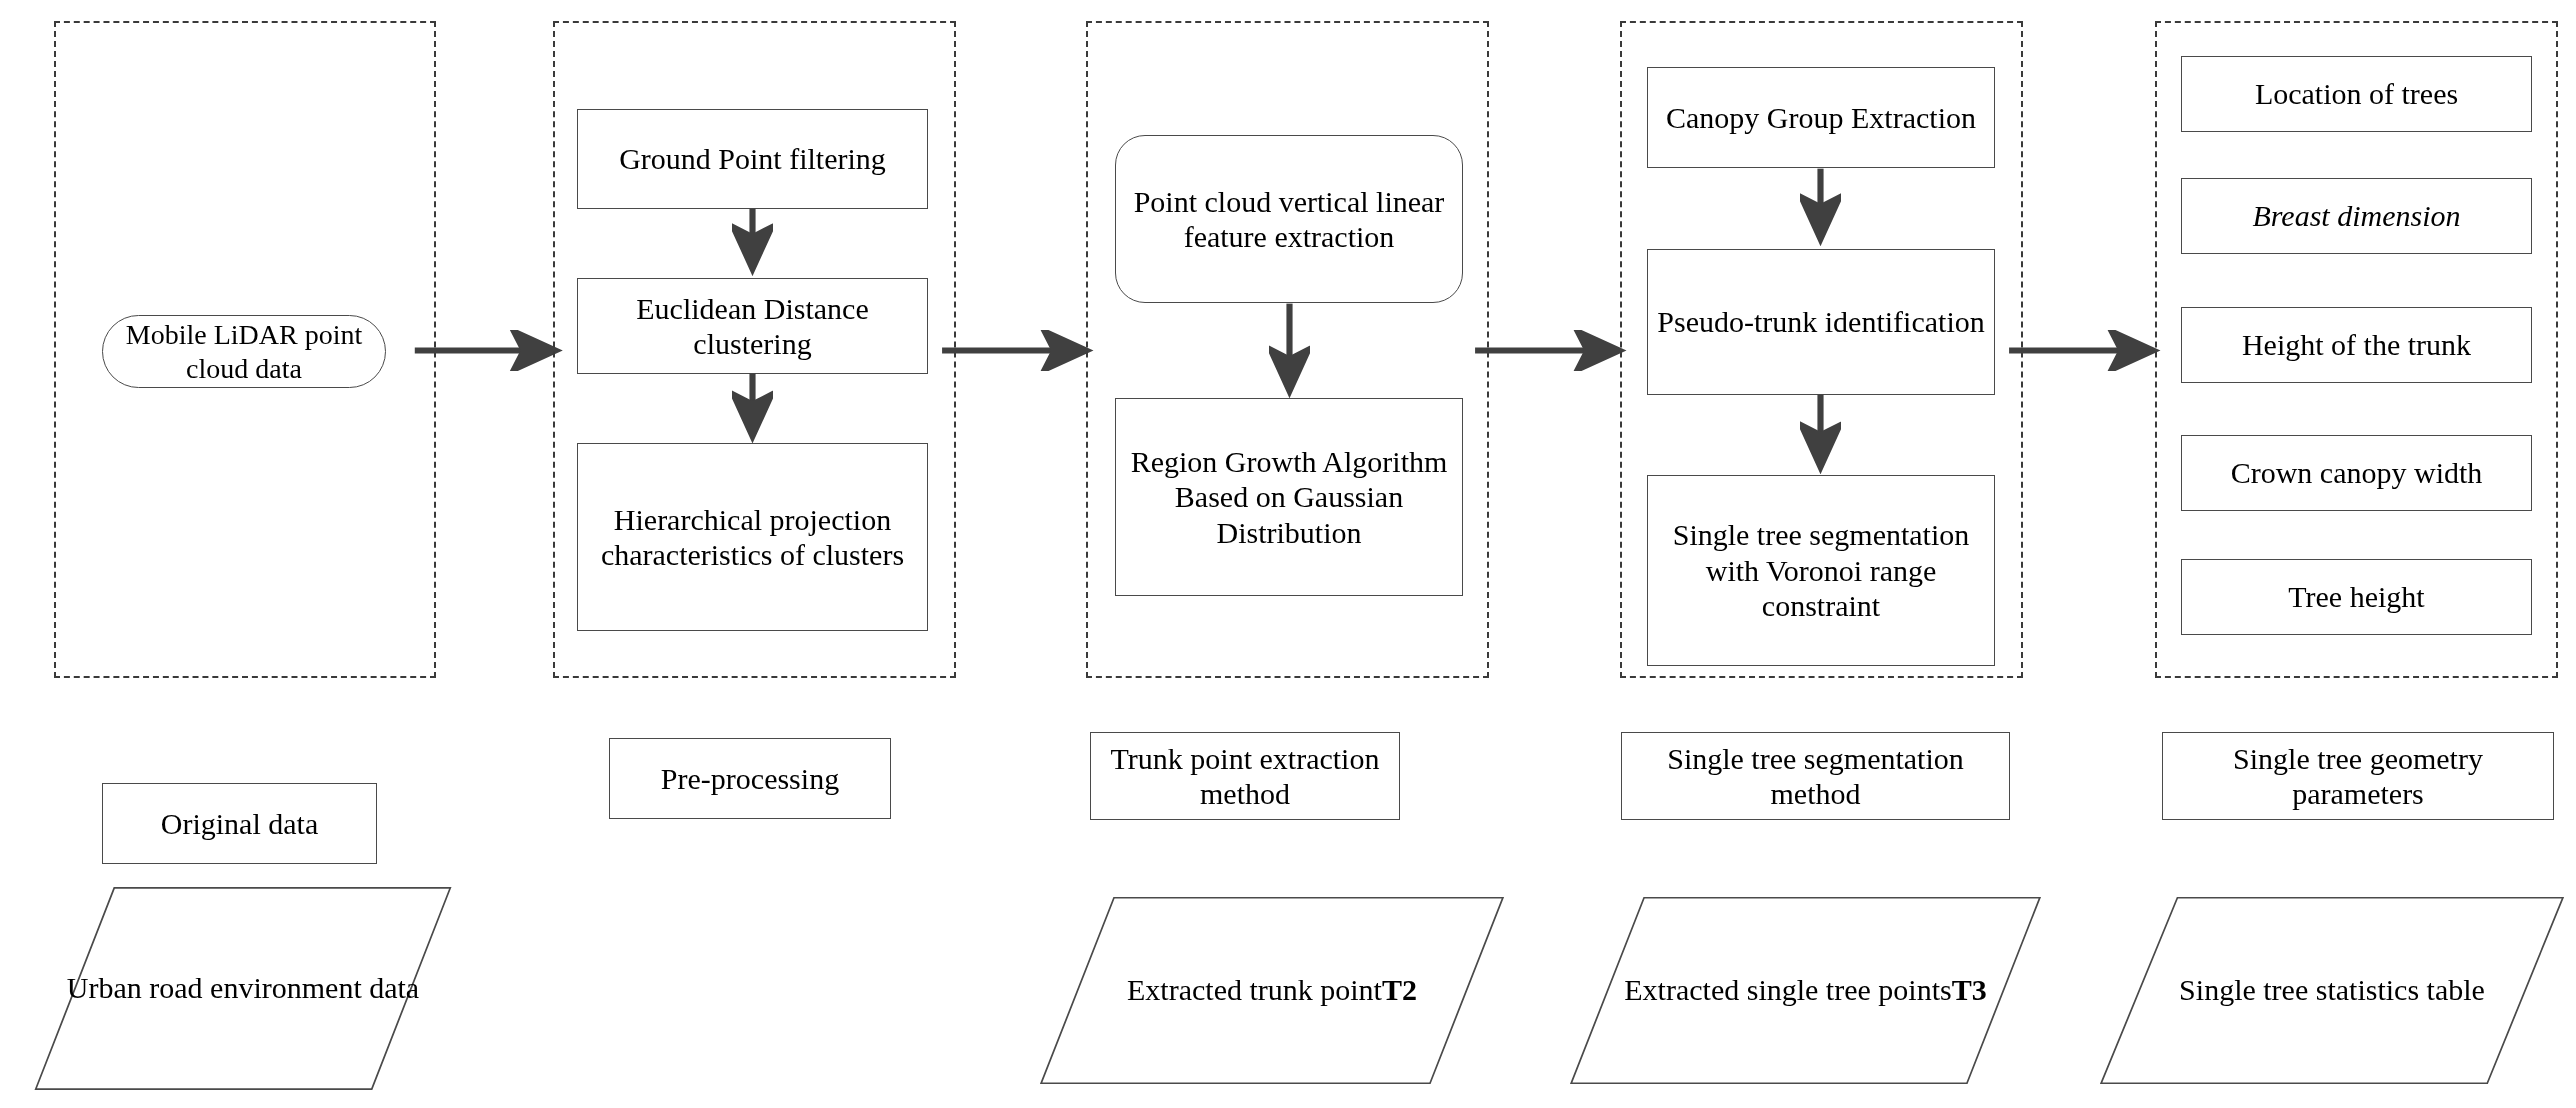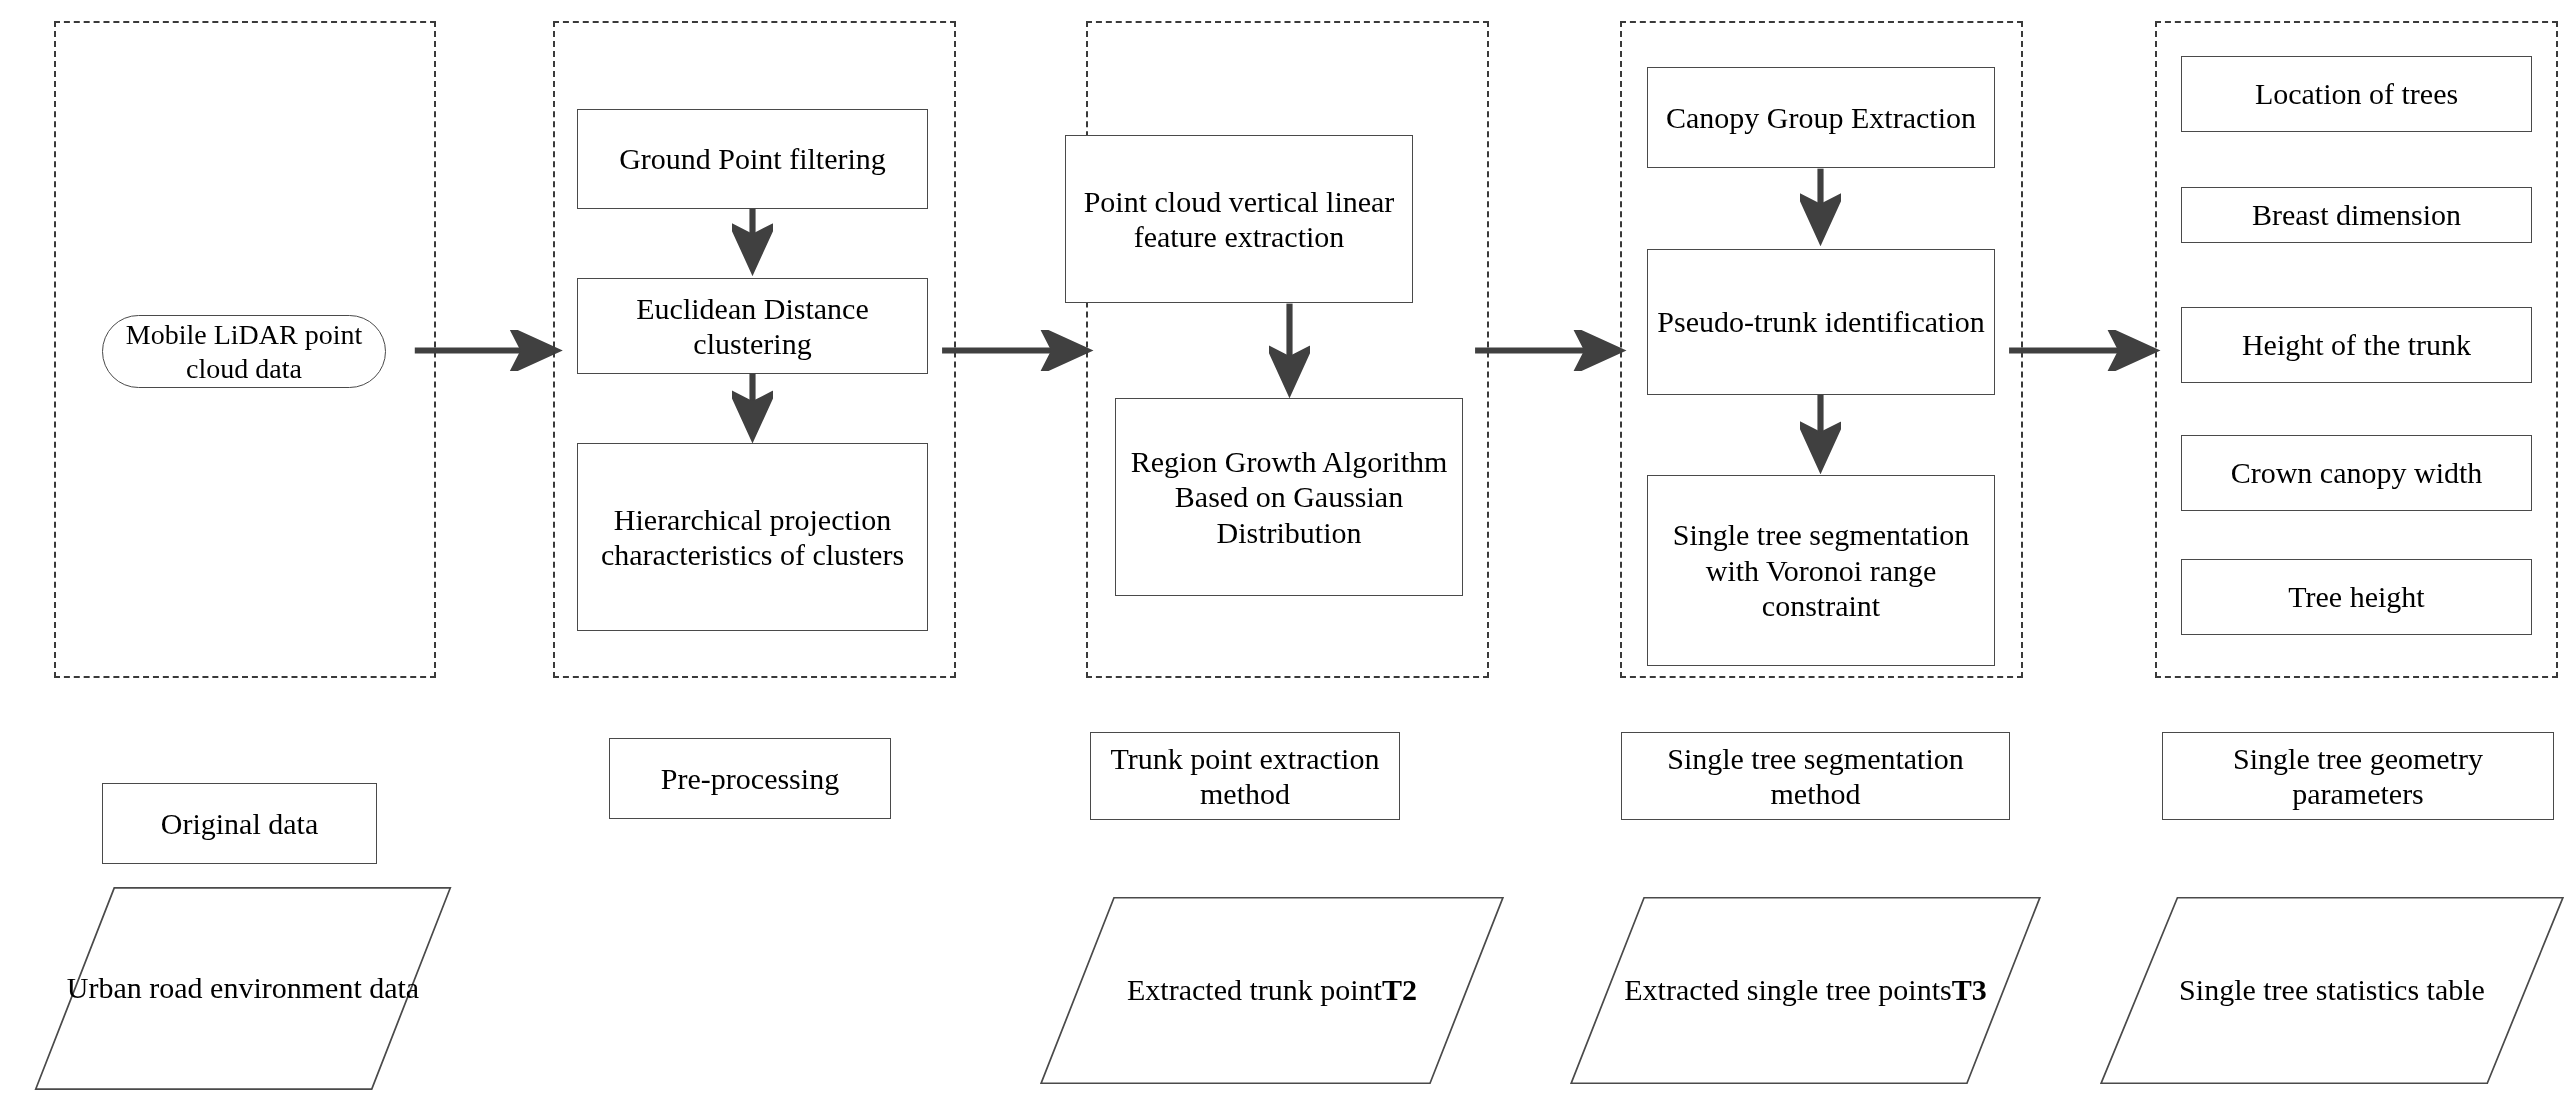--- a/index.html
+++ b/index.html
@@ -120,21 +120,21 @@
   <div class="node" style="left:577px;top:443px;width:351px;height:188px;">Hierarchical projection characteristics of clusters</div>
 
   <div class="arrow" style="left:940px;top:330px;width:162px;height:41px;">
     <svg width="162" height="41" viewBox="0 0 235 60">
       <line x1="2" y1="30" x2="211" y2="30" stroke="#404040" stroke-width="9" marker-end="url(#ah)"></line>
     </svg>
   </div>
 
   <div class="phase-box" style="left:1086px;top:20.7px;width:403px;height:657px;"></div>
 
-  <div class="node" style="left:1065px;top:135px;width:348px;height:168px;">Point cloud vertical linear feature extraction</div>
+  <div class="node" style="left:1115px;top:135px;width:348px;height:168px;border-radius:30px;">Point cloud vertical linear feature extraction</div>
 
   <div class="arrow" style="left:1269px;top:302px;width:41px;height:103px;">
     <svg width="41" height="103" viewBox="0 0 60 150">
       <line x1="30" y1="2" x2="30" y2="128" stroke="#404040" stroke-width="9" marker-end="url(#ah)"></line>
     </svg>
   </div>
 
   <div class="node" style="left:1115px;top:398px;width:348px;height:198px;">Region Growth Algorithm Based on Gaussian Distribution</div>
 
   <div class="arrow" style="left:1473px;top:330px;width:162px;height:41px;">
@@ -166,21 +166,21 @@
   <div class="arrow" style="left:2007px;top:330px;width:162px;height:41px;">
     <svg width="162" height="41" viewBox="0 0 235 60">
       <line x1="2" y1="30" x2="211" y2="30" stroke="#404040" stroke-width="9" marker-end="url(#ah)"></line>
     </svg>
   </div>
 
   <div class="phase-box" style="left:2155px;top:20.7px;width:403px;height:657px;"></div>
 
   <div class="node" style="left:2181px;top:56px;width:351px;height:76px;">Location of trees</div>
 
-  <div class="node" style="left:2181px;top:187px;width:351px;height:56px;">Breast dimension</div>
+  <div class="node" style="left:2181px;top:178px;width:351px;height:76px;font-style:italic;">Breast dimension</div>
 
   <div class="node" style="left:2181px;top:307px;width:351px;height:76px;">Height of the trunk</div>
 
   <div class="node" style="left:2181px;top:435px;width:351px;height:76px;">Crown canopy width</div>
 
   <div class="node" style="left:2181px;top:559px;width:351px;height:76px;">Tree height</div>
 
   <div class="caption" style="left:102px;top:738px;width:275px;height:81px;margin-top:45px;">Original data</div>
 
   <div class="caption" style="left:609px;top:738px;width:282px;height:81px;">Pre-processing</div>

